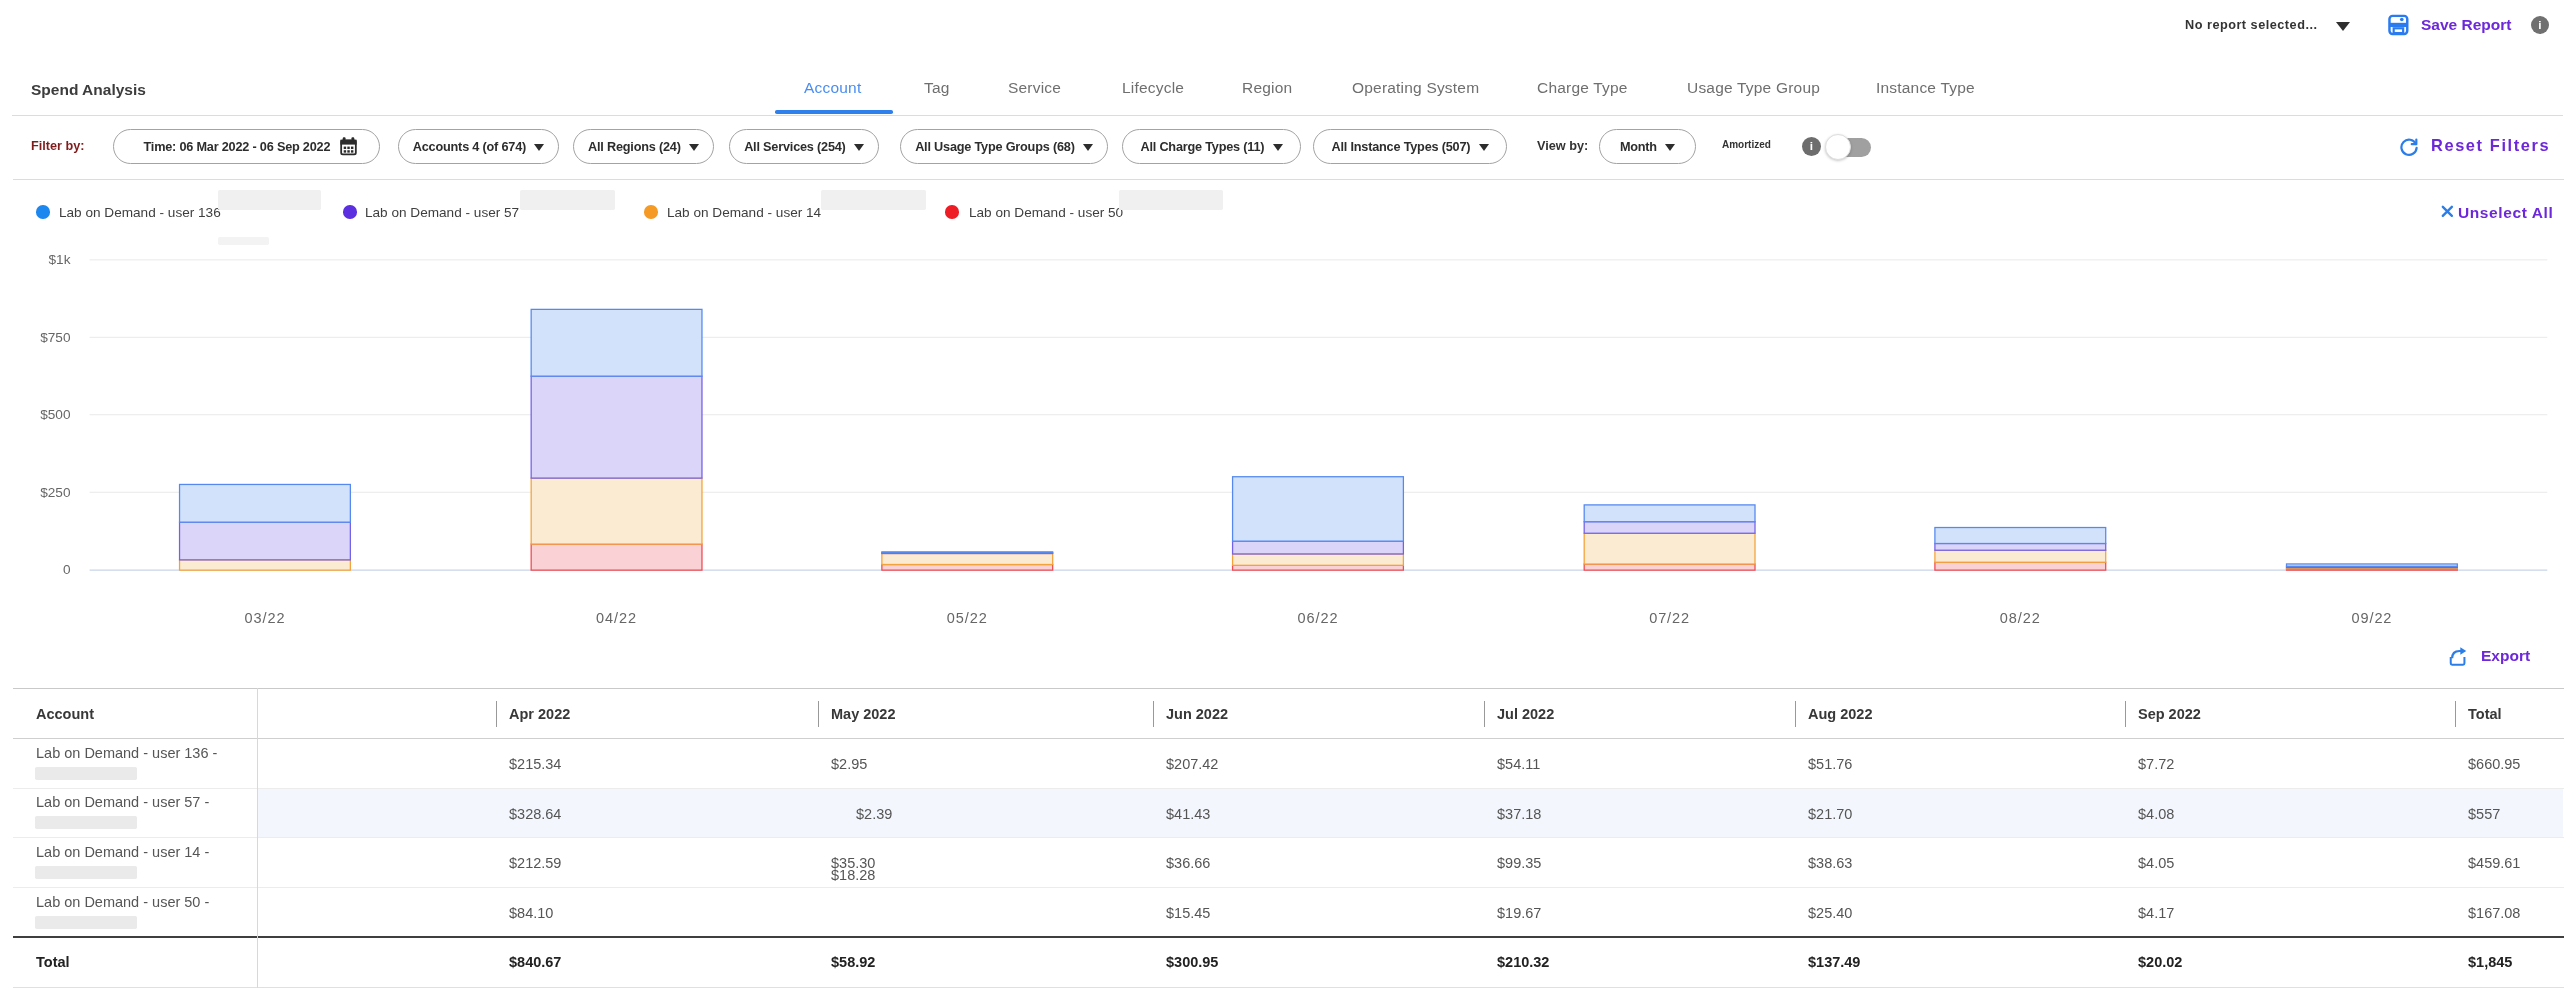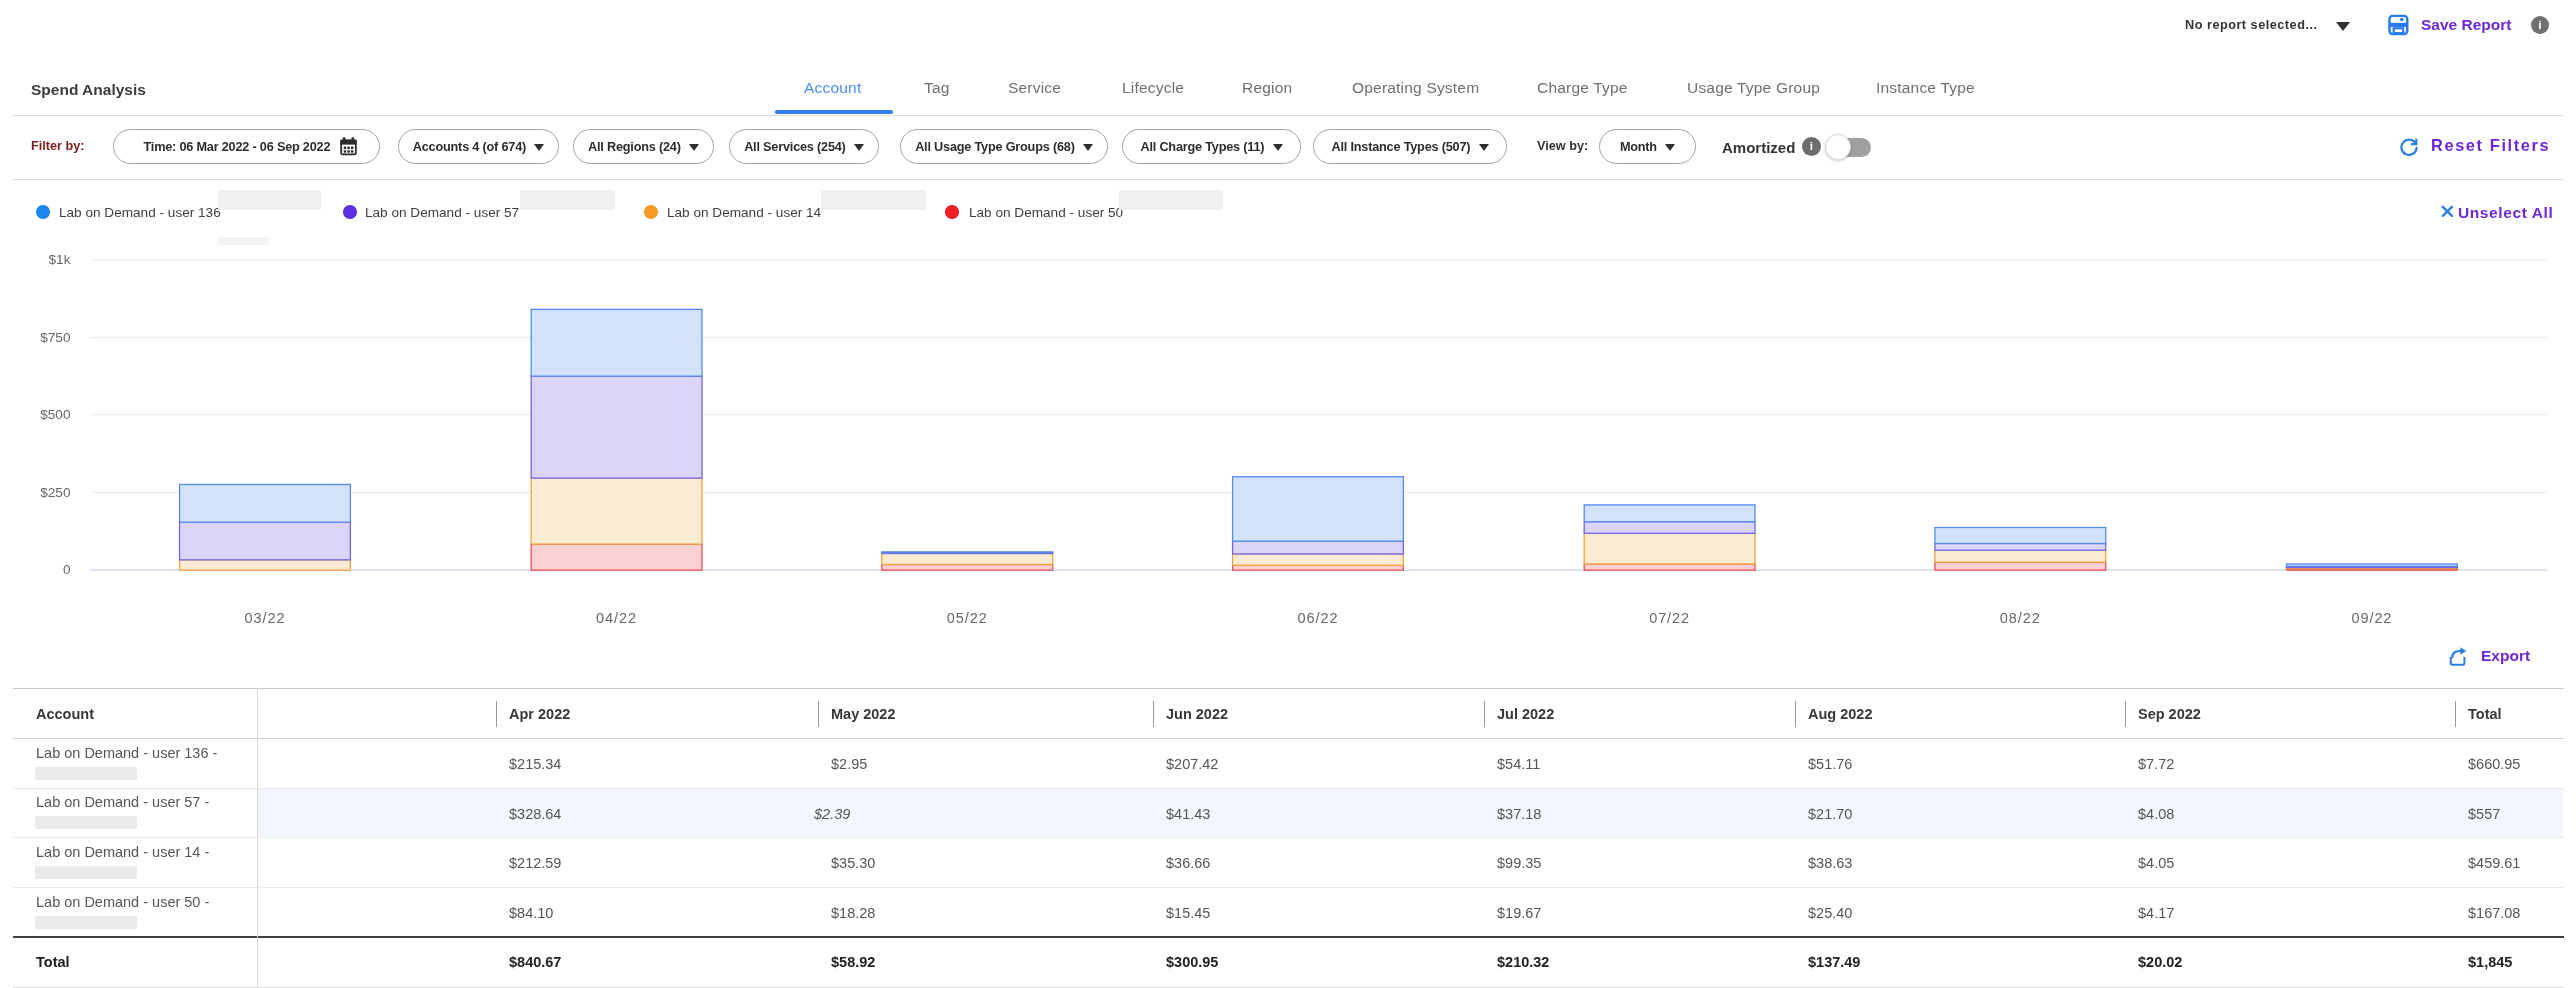--- a/index.html
+++ b/index.html
@@ -67,21 +67,21 @@
     </svg>
 </div>
 <div class="pill" style="left:398px;width:161px;">Accounts 4 (of 674)<span class="caret"></span></div>
 <div class="pill" style="left:573px;width:141px;">All Regions (24)<span class="caret"></span></div>
 <div class="pill" style="left:729px;width:150px;text-align:right;">All Services (254)<span class="caret"></span></div>
 <div class="pill" style="left:900px;width:208px;">All Usage Type Groups (68)<span class="caret"></span></div>
 <div class="pill" style="left:1122px;width:179px;">All Charge Types (11)<span class="caret"></span></div>
 <div class="pill" style="left:1313px;width:194px;">All Instance Types (507)<span class="caret"></span></div>
 <div class="abs" style="left:1537px;top:139px;font-size:12.7px;font-weight:bold;color:#333;">View by:</div>
 <div class="pill" style="left:1599px;width:97px;">Month<span class="caret"></span></div>
-<div class="abs" style="left:1722px;top:139px;font-size:15px;font-weight:bold;color:#333;">Amortized</div>
+<div class="abs" style="left:1722px;top:139px;font-size:10px;font-weight:bold;color:#333;">Amortized</div>
 <div class="abs" style="left:1802px;top:137px;width:19px;height:19px;border-radius:50%;background:#6d6d6d;color:#fff;font-size:11.8px;font-weight:bold;text-align:center;line-height:19px;">i</div>
 <div class="abs" style="left:1829px;top:138px;width:42px;height:19px;border-radius:10px;background:#a0a0a0;"></div>
 <div class="abs" style="left:1825px;top:134px;width:26px;height:26px;border-radius:50%;background:#fff;border:0.9px solid #dedede;box-shadow:0 0.9px 2.7px rgba(0,0,0,0.22);box-sizing:border-box;"></div>
 <svg class="abs" style="left:2398px;top:135px;" width="22" height="22" viewBox="0 0 24 24">
   <path d="M20 5 v5 h-5" fill="none" stroke="#2b7de8" stroke-width="2.4" stroke-linecap="round" stroke-linejoin="round"></path>
   <path d="M19.5 9.8 A8.3 8.3 0 1 0 20.3 14" fill="none" stroke="#2b7de8" stroke-width="2.4" stroke-linecap="round"></path>
 </svg>
 <div class="abs blue" style="left:2431px;top:136px;font-size:16.4px;font-weight:bold;letter-spacing:1.6px;">Reset Filters</div>
 <div class="hline" style="left:12.7px;top:179px;width:2551px;"></div>
 
@@ -205,41 +205,41 @@
 <div class="td" style="left:831px;top:756px;">$2.95</div>
 <div class="td" style="left:1166px;top:756px;">$207.42</div>
 <div class="td" style="left:1497px;top:756px;">$54.11</div>
 <div class="td" style="left:1808px;top:756px;">$51.76</div>
 <div class="td" style="left:2138px;top:756px;">$7.72</div>
 <div class="td" style="left:2468px;top:756px;">$660.95</div>
 
 <div class="acct" style="left:36px;top:794px;">Lab on Demand - user 57 -</div>
 <div class="blur" style="left:35px;top:816px;width:102px;height:12.7px;background:#eaeaea;"></div>
 <div class="td" style="left:509px;top:806px;">$328.64</div>
-<div class="td" style="left:814px;top:806px;font-style:italic;">$2.39</div>
+<div class="td" style="left:856px;top:806px;">$2.39</div>
 <div class="td" style="left:1166px;top:806px;">$41.43</div>
 <div class="td" style="left:1497px;top:806px;">$37.18</div>
 <div class="td" style="left:1808px;top:806px;">$21.70</div>
 <div class="td" style="left:2138px;top:806px;">$4.08</div>
 <div class="td" style="left:2468px;top:806px;">$557</div>
 
 <div class="acct" style="left:36px;top:844px;">Lab on Demand - user 14 -</div>
 <div class="blur" style="left:35px;top:866px;width:102px;height:12.7px;background:#eaeaea;"></div>
 <div class="td" style="left:509px;top:855px;">$212.59</div>
 <div class="td" style="left:831px;top:855px;">$35.30</div>
 <div class="td" style="left:1166px;top:855px;">$36.66</div>
 <div class="td" style="left:1497px;top:855px;">$99.35</div>
 <div class="td" style="left:1808px;top:855px;">$38.63</div>
 <div class="td" style="left:2138px;top:855px;">$4.05</div>
 <div class="td" style="left:2468px;top:855px;">$459.61</div>
 
 <div class="acct" style="left:36px;top:894px;">Lab on Demand - user 50 -</div>
 <div class="blur" style="left:35px;top:916px;width:102px;height:12.7px;background:#eaeaea;"></div>
 <div class="td" style="left:509px;top:905px;">$84.10</div>
-<div class="td" style="left:831px;top:905px;">$18.28</div>
+<div class="td" style="left:831px;top:867px;">$18.28</div>
 <div class="td" style="left:1166px;top:905px;">$15.45</div>
 <div class="td" style="left:1497px;top:905px;">$19.67</div>
 <div class="td" style="left:1808px;top:905px;">$25.40</div>
 <div class="td" style="left:2138px;top:905px;">$4.17</div>
 <div class="td" style="left:2468px;top:905px;">$167.08</div>
 
 <div class="tdb" style="left:36px;top:954px;font-size:14.5px;">Total</div>
 <div class="tdb" style="left:509px;top:954px;">$840.67</div>
 <div class="tdb" style="left:831px;top:954px;">$58.92</div>
 <div class="tdb" style="left:1166px;top:954px;">$300.95</div>

